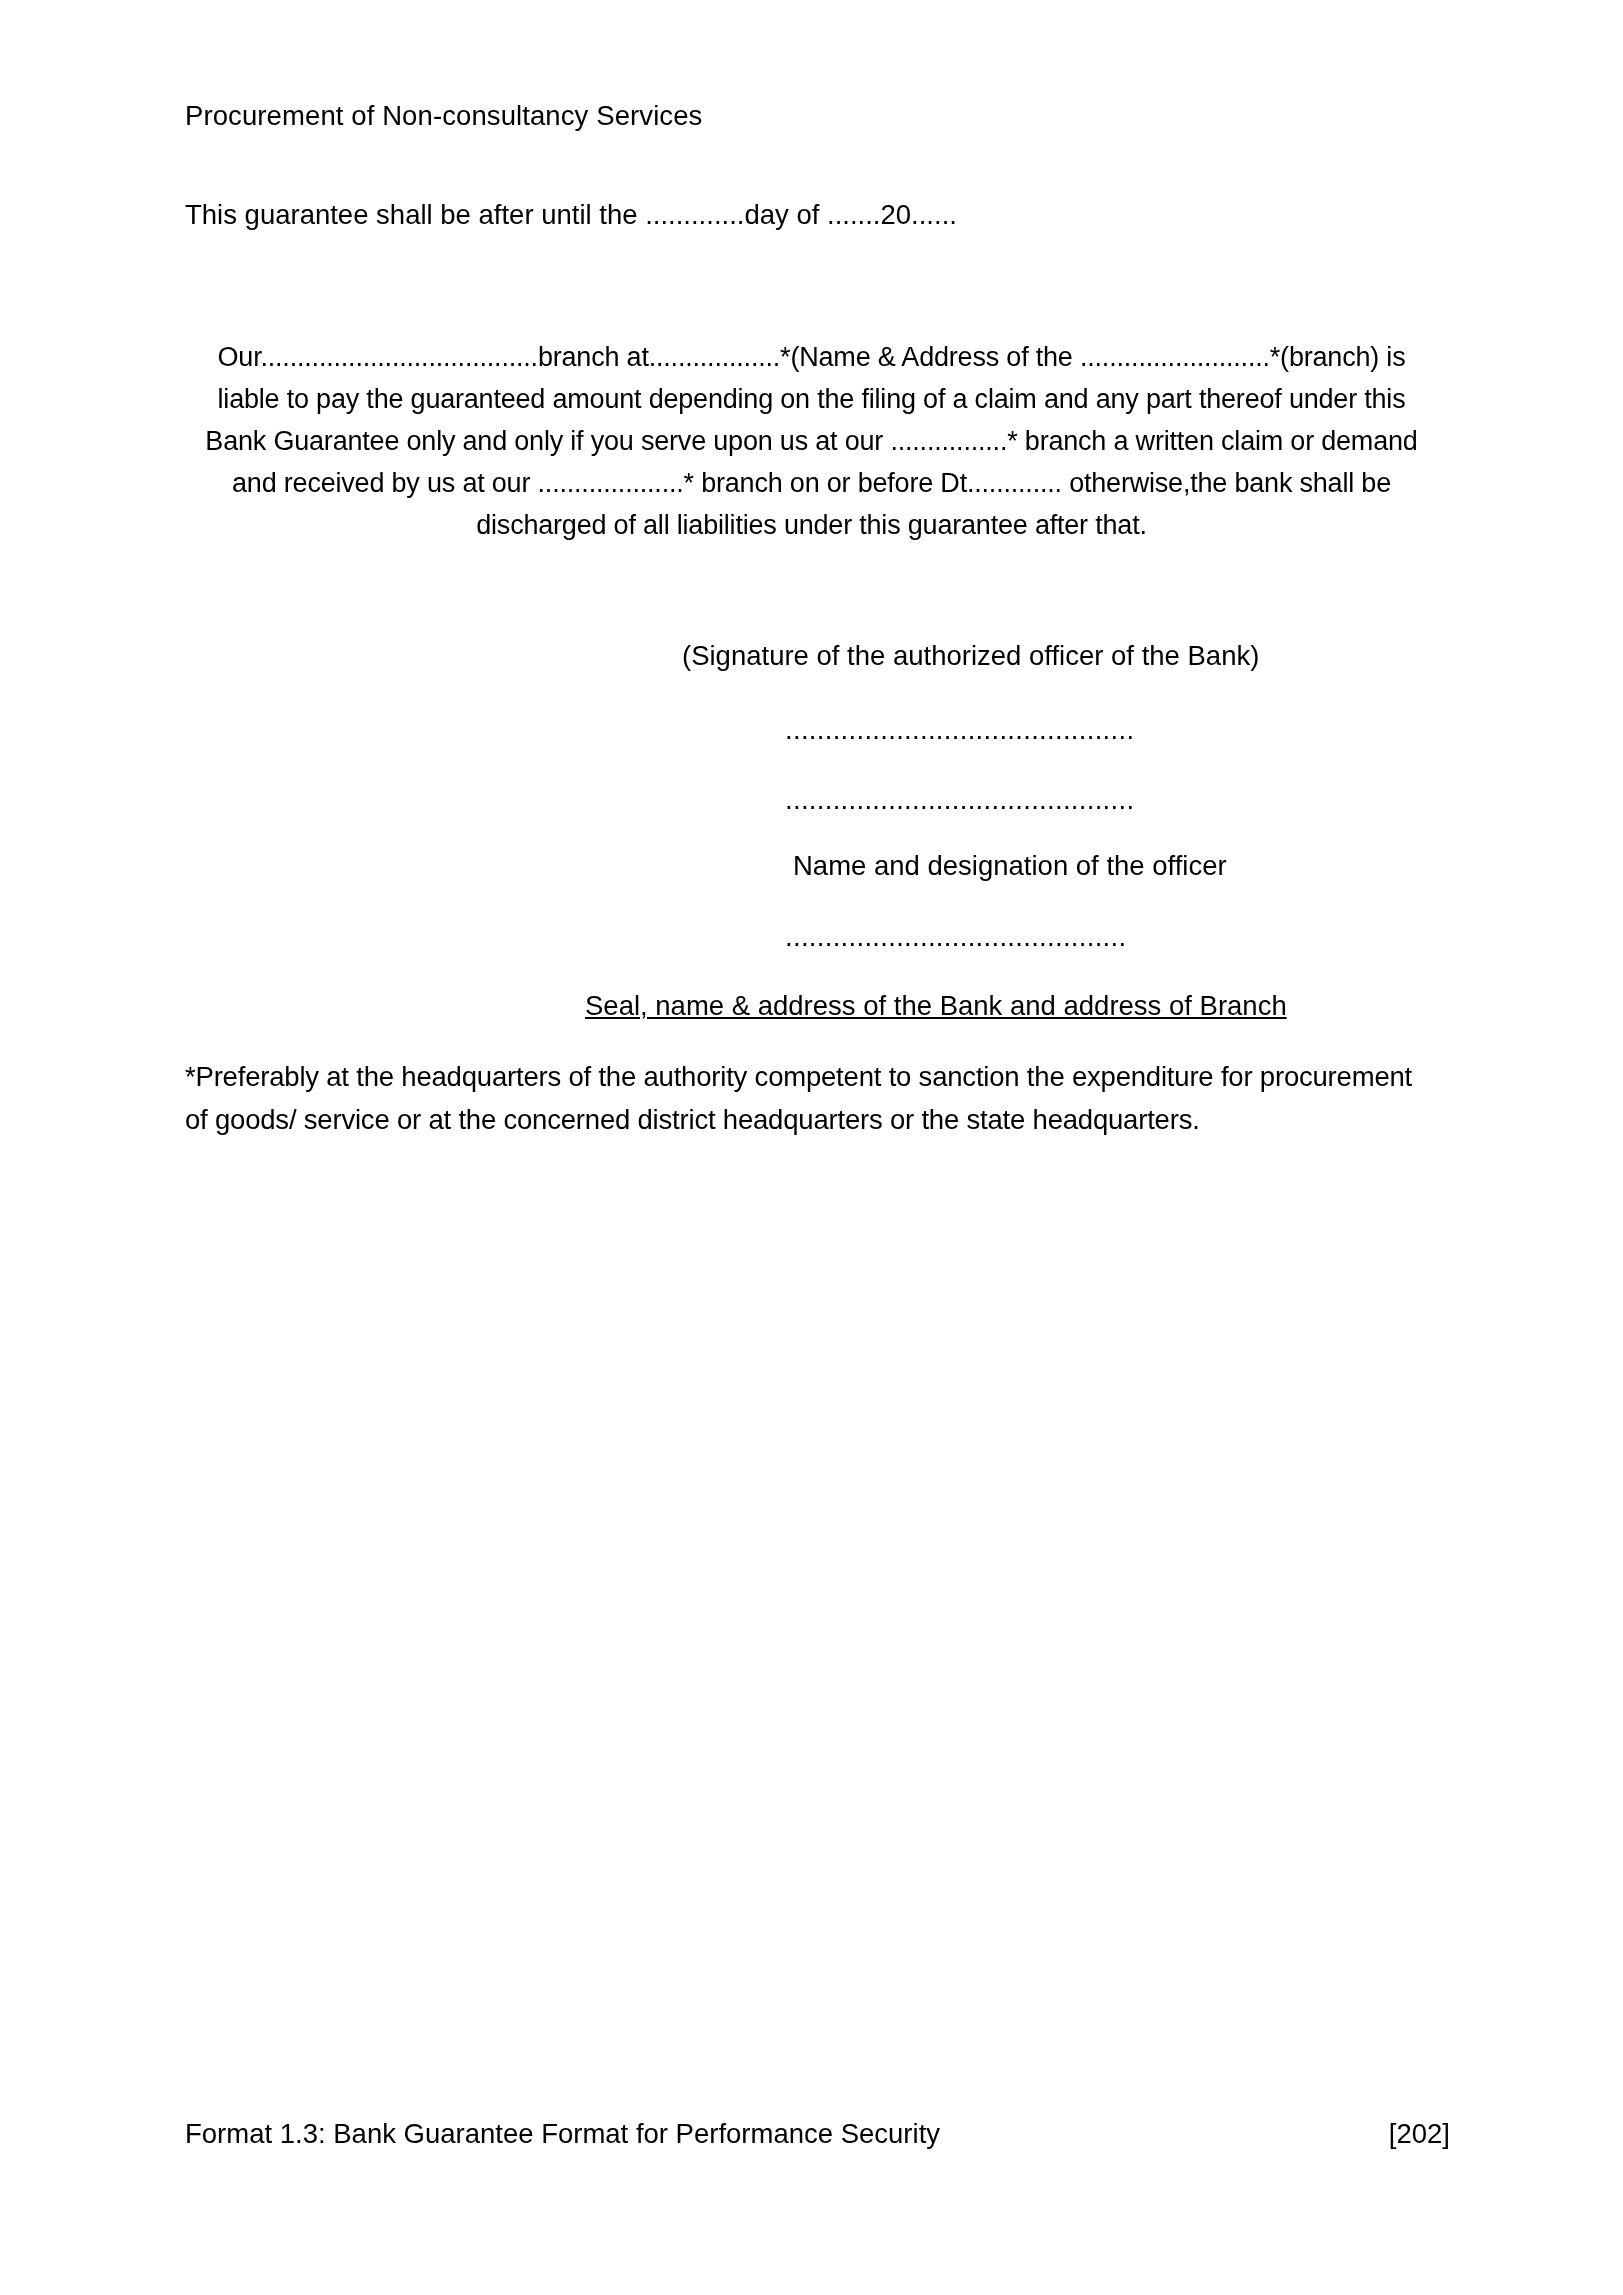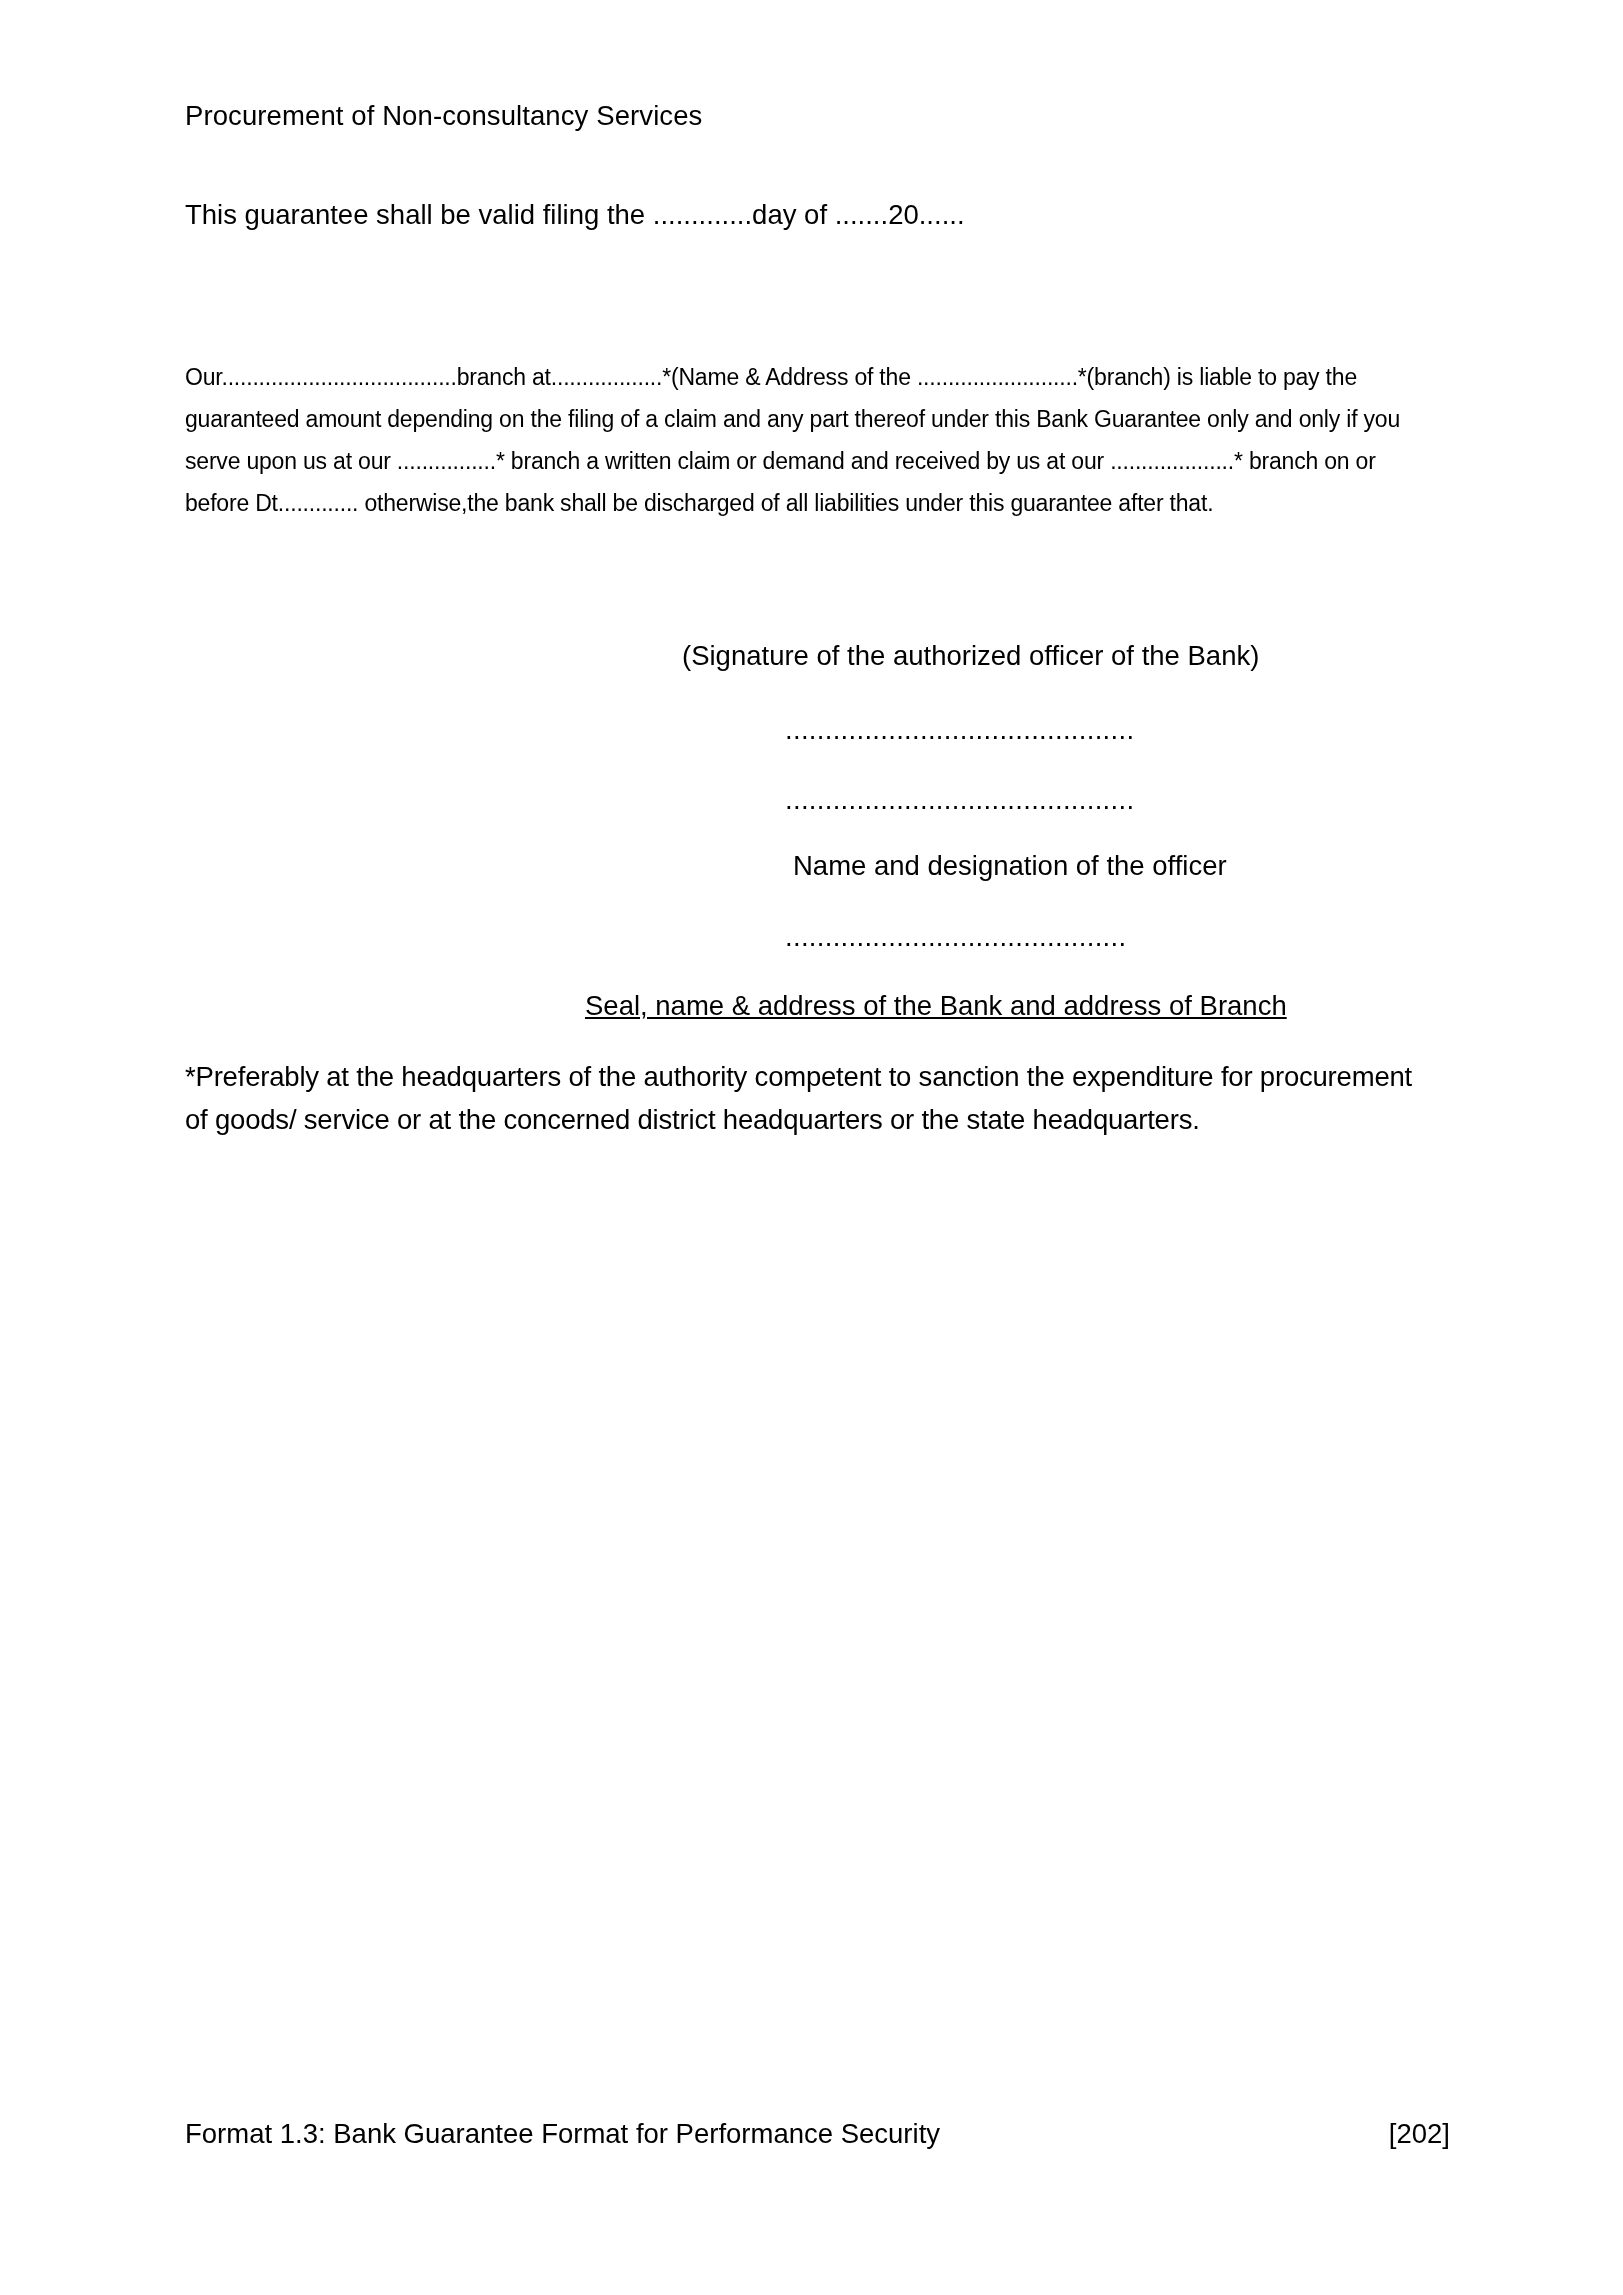--- a/index.html
+++ b/index.html
@@ -33,25 +33,24 @@
     left: 185px;
     width: 1253px;
     font-size: 27.5px;
     line-height: 34px;
   }
 
   .liability-paragraph {
     top: 336px;
     left: 185px;
     width: 1253px;
-    font-size: 23px;
+    font-size: 27px;
     line-height: 42px;
     letter-spacing: -0.2px;
-    text-align: left;
-    margin-top: 20px;
+    text-align: center;
   }
 
   .signature-caption {
     top: 635px;
     left: 682px;
     font-size: 27.5px;
     line-height: 42px;
   }
   .dotted-line-1 { top: 709px; left: 785px; font-size: 27.5px; line-height: 42px; letter-spacing: 0.3px; }
   .dotted-line-2 { top: 779px; left: 785px; font-size: 27.5px; line-height: 42px; letter-spacing: 0.3px; }
@@ -80,21 +79,21 @@
   }
   .footer .page-number { text-align: right; }
 </style>
 </head>
 <body>
 
 <div class="page">
 
   <div class="abs running-title">Procurement of Non-consultancy Services</div>
 
-  <div class="abs validity-line">This guarantee shall be valid filing the .............day of .......20......</div>
+  <div class="abs validity-line">This guarantee shall be after until the .............day of .......20......</div>
 
   <div class="abs liability-paragraph">Our......................................branch at..................*(Name &amp; Address of the ..........................*(branch) is liable to pay the guaranteed amount depending on the filing of a claim and any part thereof under this Bank Guarantee only and only if you serve upon us at our ................* branch a written claim or demand and received by us at our ....................* branch on or before Dt............. otherwise,the bank shall be discharged of all liabilities under this guarantee after that.</div>
 
   <div class="abs signature-caption">(Signature of the authorized officer of the Bank)</div>
 
   <div class="abs dotted-line-1">............................................</div>
 
   <div class="abs dotted-line-2">............................................</div>
 
   <div class="abs officer-label">Name and designation of the officer</div>

